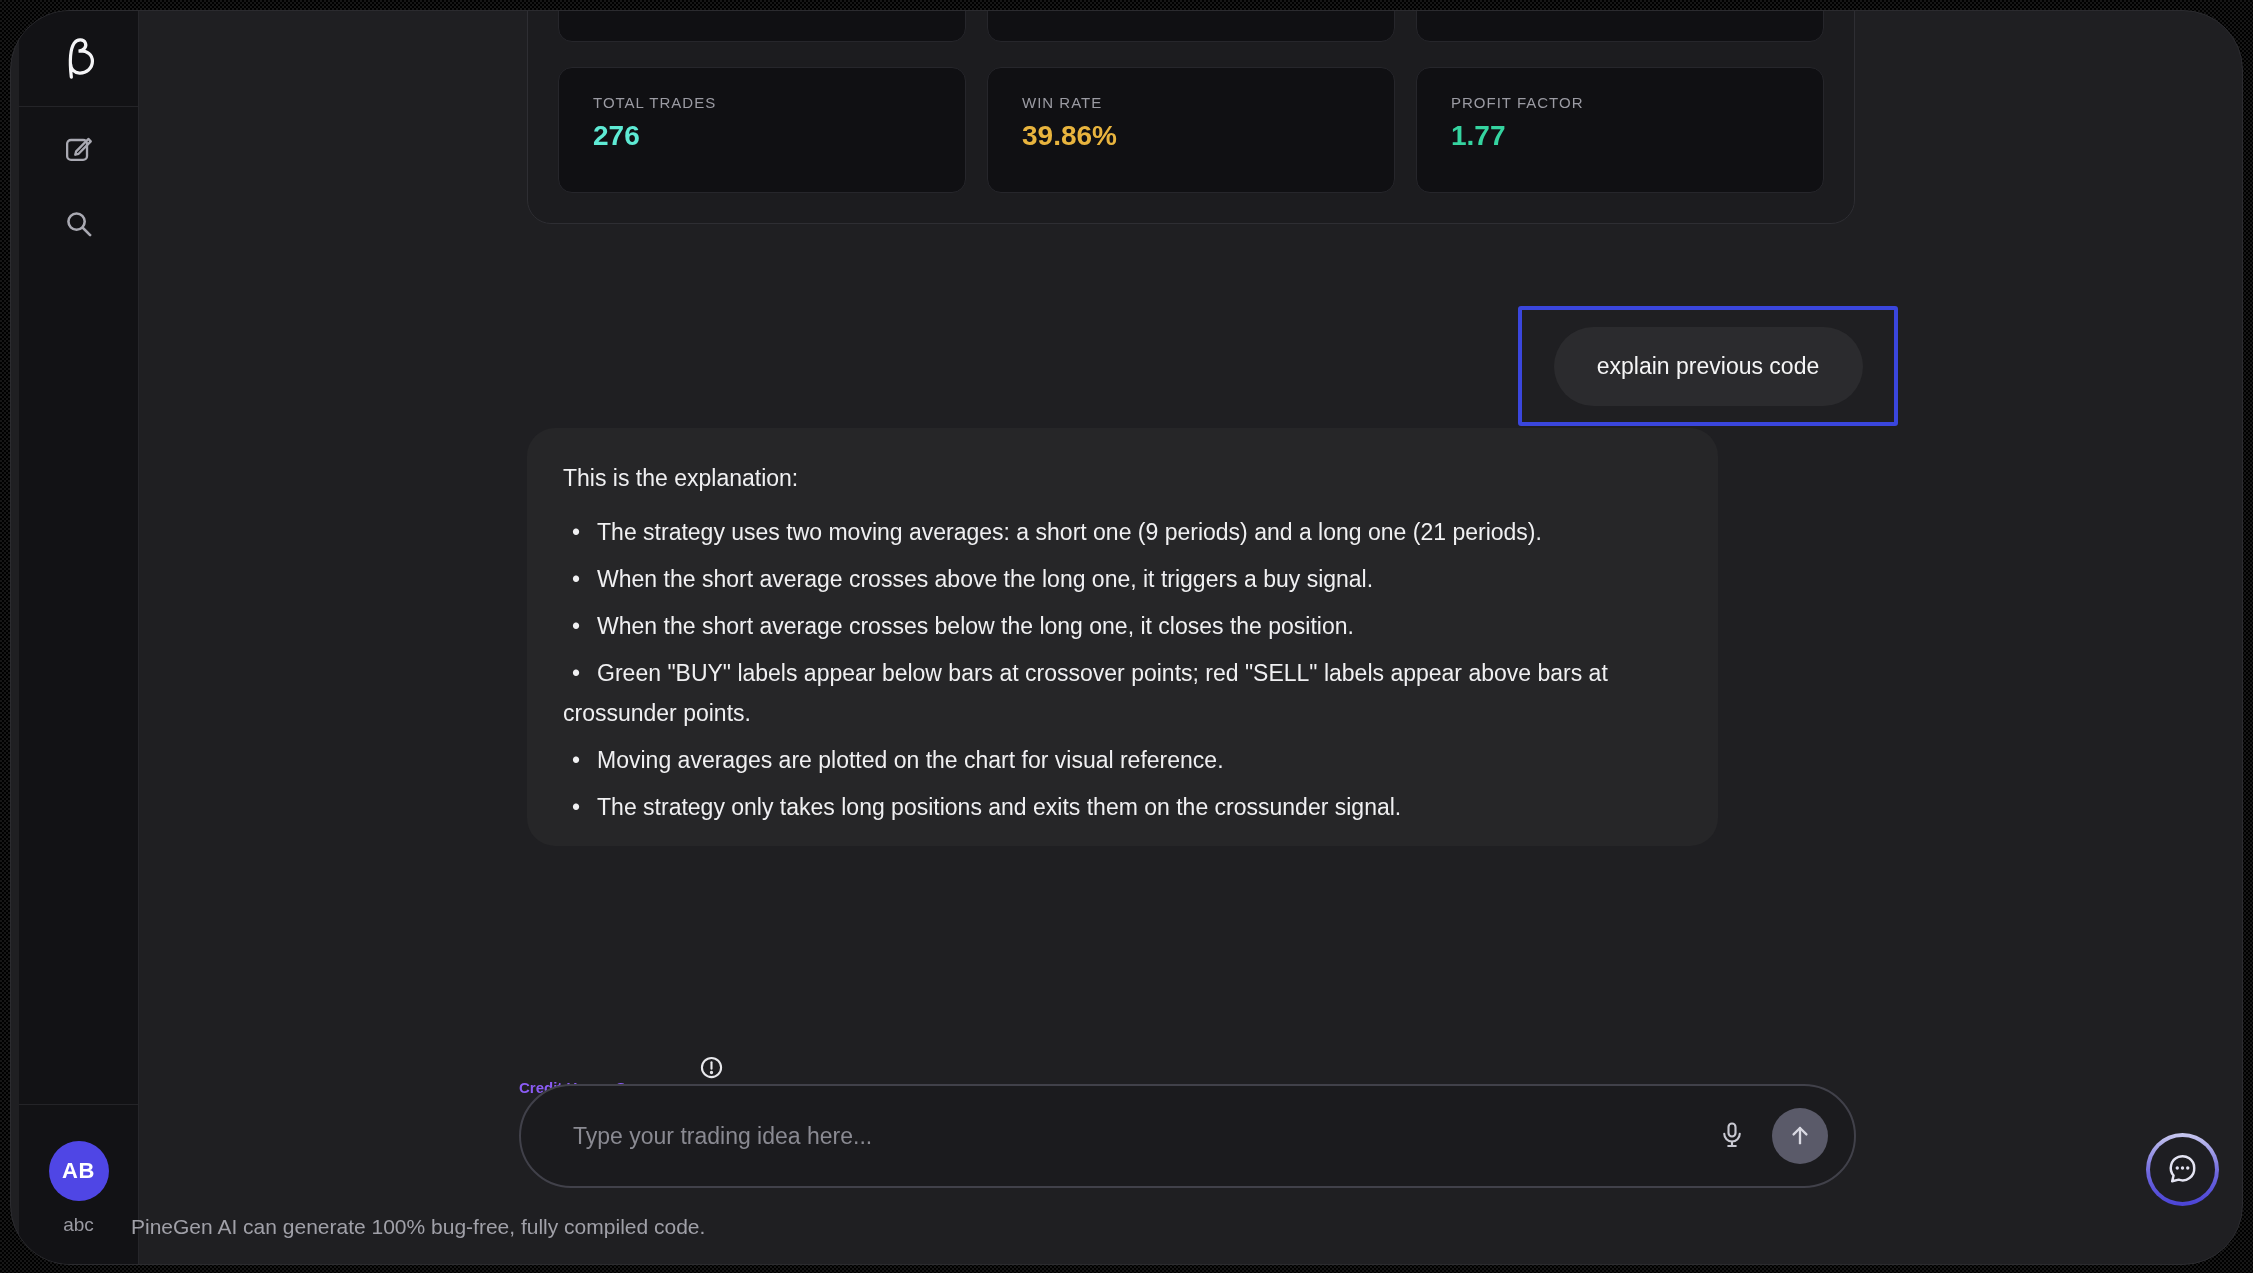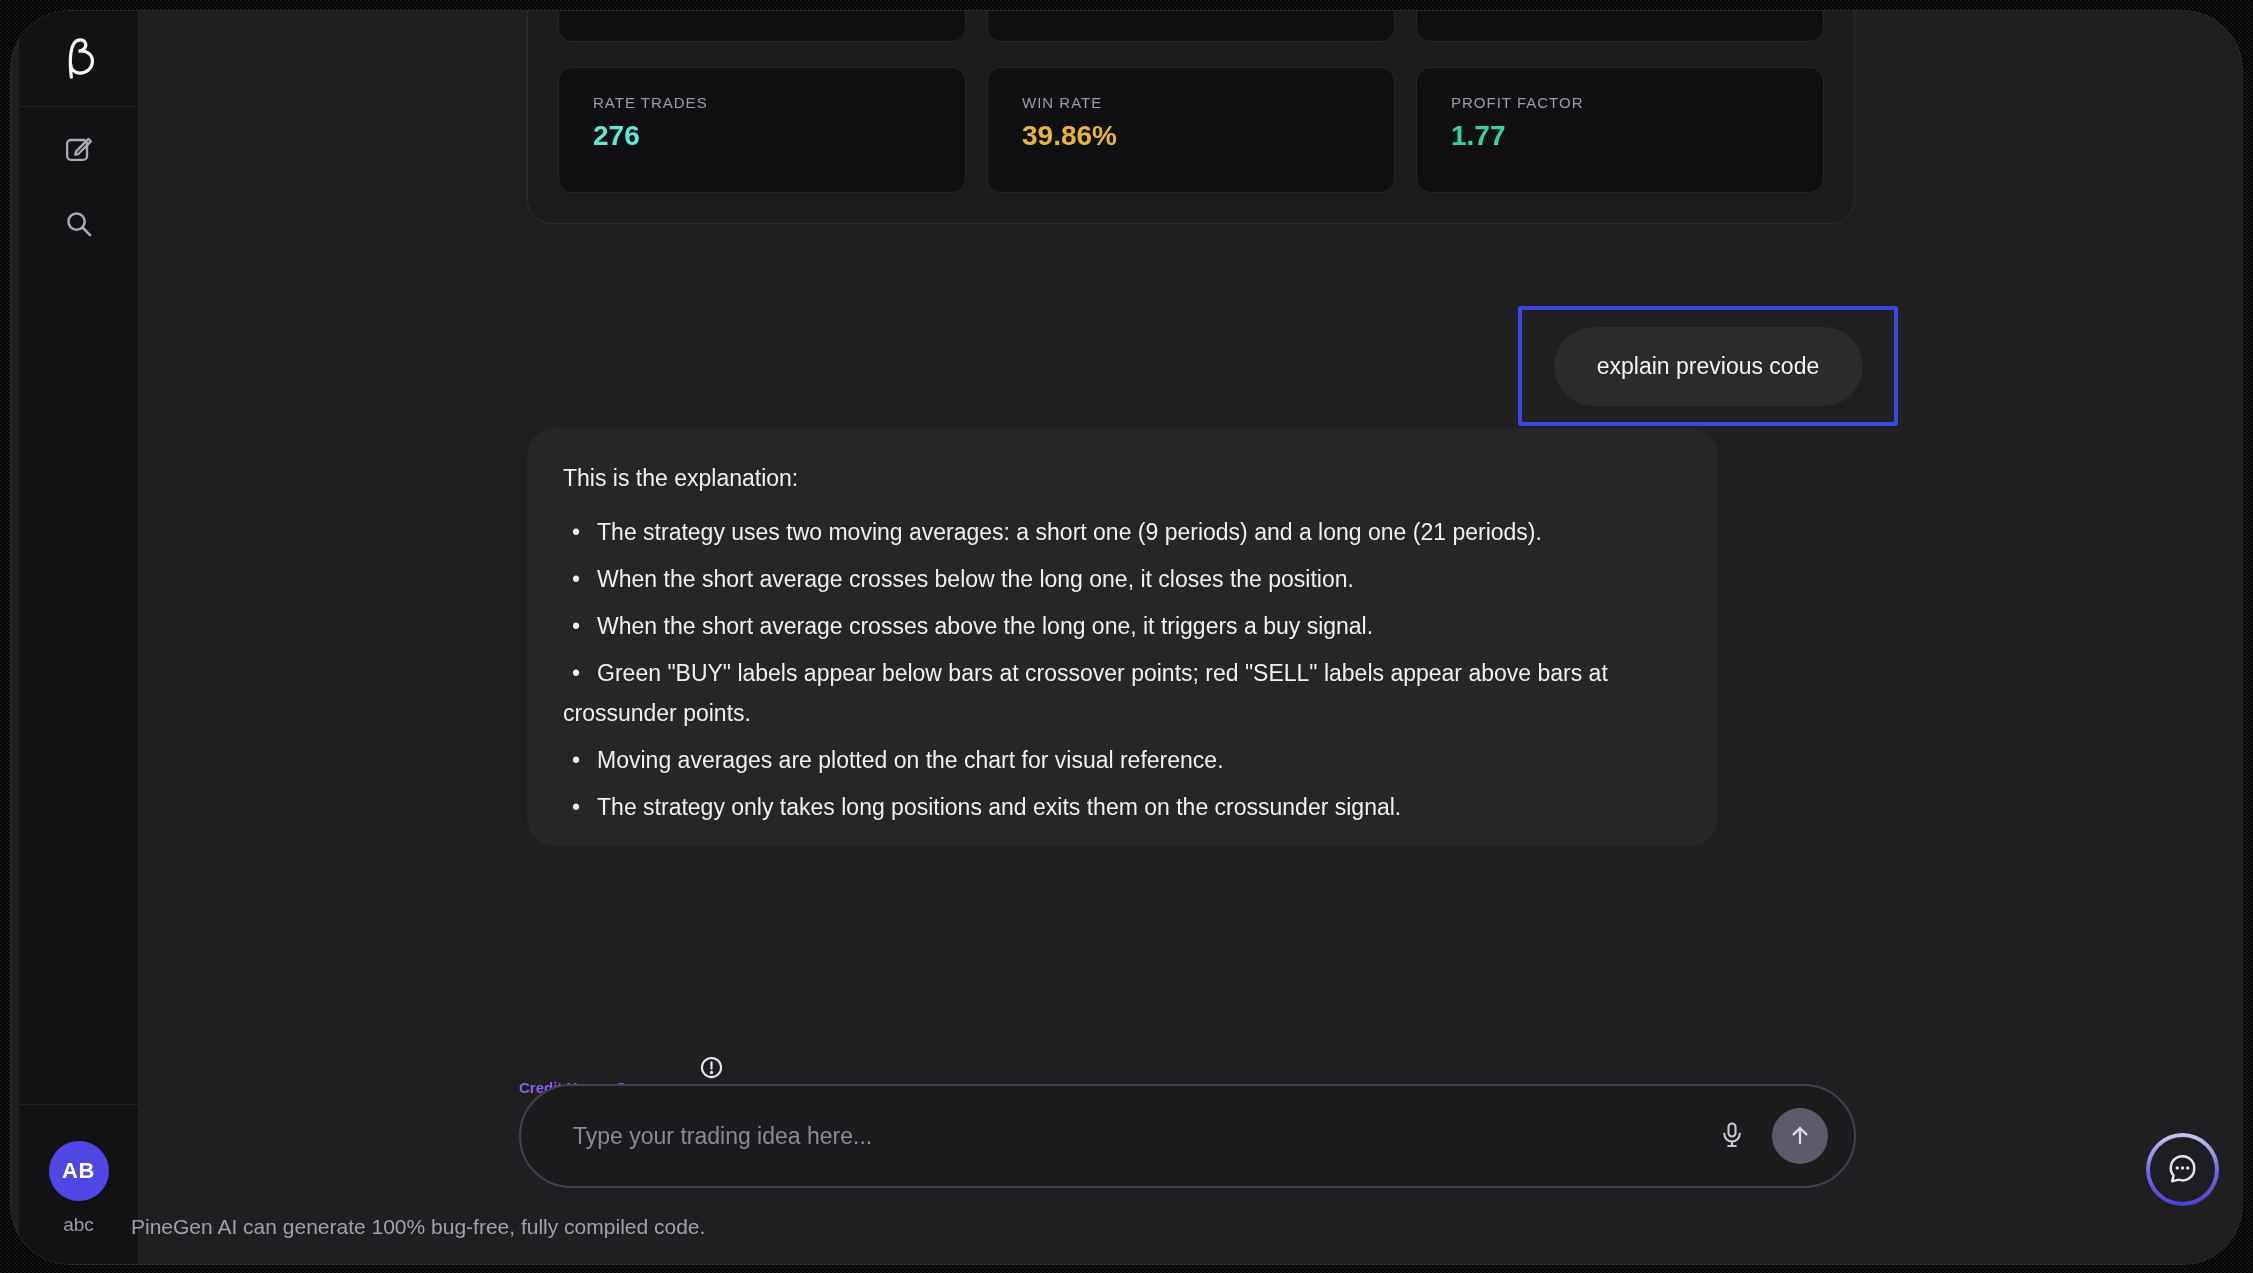--- a/index.html
+++ b/index.html
@@ -159,21 +159,21 @@
           
         </div>
         <div class="stat-card partial">
           
         </div>
         <div class="stat-card partial"></div>
       </div>
       <div class="stats-row row-main">
 
           <div class="stat-card">
-            <div class="stat-label">RATE TRADES</div>
+            <div class="stat-label">TOTAL TRADES</div>
             <div class="stat-value" style="color: #5eead4;">276</div>
           </div>
 
           <div class="stat-card">
             <div class="stat-label">WIN RATE</div>
             <div class="stat-value" style="color: rgb(232, 180, 62);">39.86%</div>
           </div>
 
           <div class="stat-card">
             <div class="stat-label">PROFIT FACTOR</div>
@@ -185,23 +185,23 @@
     <div class="user-outline" style="border-color: rgb(58, 70, 221);">
       <div class="user-pill">explain previous code</div>
     </div>
 
     <div class="ai-bubble">
       <div class="ai-intro">This is the explanation:</div>
       <div>
 
           <p class="bullet"><span class="dot">•</span><span>The strategy uses two moving averages: a short one (9 periods) and a long one (21 periods).</span></p>
 
+          <p class="bullet"><span class="dot">•</span><span>When the short average crosses above the long one, it triggers a buy signal.</span></p>
+
           <p class="bullet"><span class="dot">•</span><span>When the short average crosses below the long one, it closes the position.</span></p>
-
-          <p class="bullet"><span class="dot">•</span><span>When the short average crosses above the long one, it triggers a buy signal.</span></p>
 
           <p class="bullet"><span class="dot">•</span><span>Green "BUY" labels appear below bars at crossover points; red "SELL" labels appear above bars at crossunder points.</span></p>
 
           <p class="bullet"><span class="dot">•</span><span>Moving averages are plotted on the chart for visual reference.</span></p>
 
           <p class="bullet"><span class="dot">•</span><span>The strategy only takes long positions and exits them on the crossunder signal.</span></p>
         </div>
     </div>
 
     <div class="credit-row">

